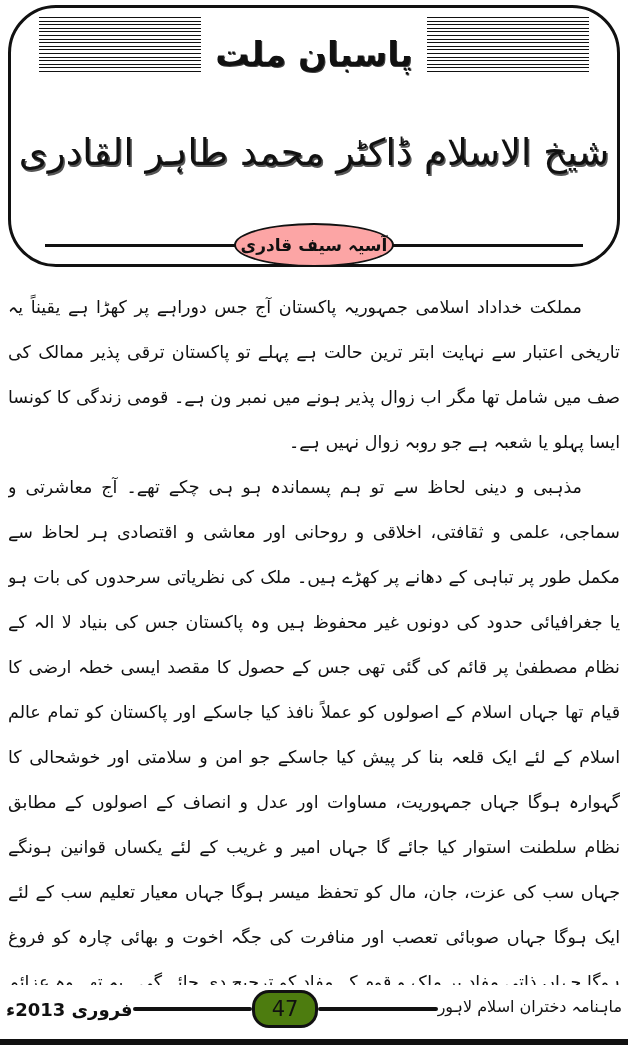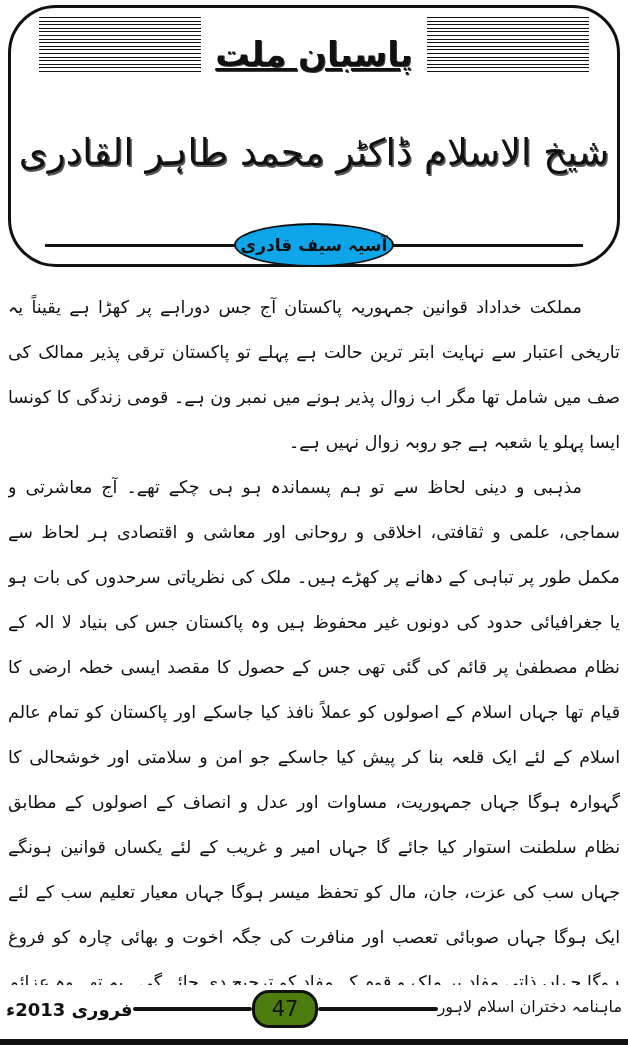--- a/index.html
+++ b/index.html
@@ -45,21 +45,20 @@
     background: #fff;
     display: flex;
     align-items: center;
     justify-content: center;
     font-size: 34px;
     font-weight: bold;
     white-space: nowrap;
     position: relative;
     top: 8px;
     text-shadow: 1px 1px 0 #444;
-    text-decoration: underline;
   }
   .article-title {
     position: absolute;
     left: 0; right: 0; top: 84px;
     height: 120px;
     display: flex;
     align-items: center;
     justify-content: center;
     font-size: 37px;
     font-weight: normal;
@@ -78,21 +77,21 @@
     height: 3px;
     background: #111;
   }
   .author-ellipse {
     position: absolute;
     left: 50%; top: 0;
     transform: translateX(-50%);
     width: 160px; height: 44px;
     border: 2.5px solid #111;
     border-radius: 50%;
-    background: #0ea5e9;
+    background: #fca5a5;
     display: flex;
     align-items: center;
     justify-content: center;
     font-size: 17px;
     font-weight: bold;
     white-space: nowrap;
   }
 
   
   .article-body {
@@ -166,21 +165,21 @@
 
   <div class="article-title">شیخ الاسلام ڈاکٹر محمد طاہر القادری</div>
 
   <div class="author-row">
     <div class="author-rule"></div>
     <div class="author-ellipse">آسیہ سیف قادری</div>
   </div>
 </div>
 
 <div class="article-body">
-  <p>مملکت خداداد قوانین جمہوریہ پاکستان آج جس دوراہے پر کھڑا ہے یقیناً یہ تاریخی اعتبار سے نہایت ابتر ترین حالت ہے پہلے تو پاکستان ترقی پذیر ممالک کی صف میں شامل تھا مگر اب زوال پذیر ہونے میں نمبر ون ہے۔ قومی زندگی کا کونسا ایسا پہلو یا شعبہ ہے جو روبہ زوال نہیں ہے۔</p>
+  <p>مملکت خداداد اسلامی جمہوریہ پاکستان آج جس دوراہے پر کھڑا ہے یقیناً یہ تاریخی اعتبار سے نہایت ابتر ترین حالت ہے پہلے تو پاکستان ترقی پذیر ممالک کی صف میں شامل تھا مگر اب زوال پذیر ہونے میں نمبر ون ہے۔ قومی زندگی کا کونسا ایسا پہلو یا شعبہ ہے جو روبہ زوال نہیں ہے۔</p>
   <p>مذہبی و دینی لحاظ سے تو ہم پسماندہ ہو ہی چکے تھے۔ آج معاشرتی و سماجی، علمی و ثقافتی، اخلاقی و روحانی اور معاشی و اقتصادی ہر لحاظ سے مکمل طور پر تباہی کے دھانے پر کھڑے ہیں۔ ملک کی نظریاتی سرحدوں کی بات ہو یا جغرافیائی حدود کی دونوں غیر محفوظ ہیں وہ پاکستان جس کی بنیاد لا الہ کے نظام مصطفیٰ پر قائم کی گئی تھی جس کے حصول کا مقصد ایسی خطہ ارضی کا قیام تھا جہاں اسلام کے اصولوں کو عملاً نافذ کیا جاسکے اور پاکستان کو تمام عالم اسلام کے لئے ایک قلعہ بنا کر پیش کیا جاسکے جو امن و سلامتی اور خوشحالی کا گہوارہ ہوگا جہاں جمہوریت، مساوات اور عدل و انصاف کے اصولوں کے مطابق نظام سلطنت استوار کیا جائے گا جہاں امیر و غریب کے لئے یکساں قوانین ہونگے جہاں سب کی عزت، جان، مال کو تحفظ میسر ہوگا جہاں معیار تعلیم سب کے لئے ایک ہوگا جہاں صوبائی تعصب اور منافرت کی جگہ اخوت و بھائی چارہ کو فروغ ہوگا جہاں ذاتی مفاد پر ملک و قوم کے مفاد کو ترجیح دی جائے گی۔ یہ تھے وہ عزائم اور عظیم مقاصد جن کے حصول کی خاطر پاکستان کا مطالبہ کیا گیا۔ برصغیر پاک و ہند کے مسلمانوں نے 1906ء سے باقاعدہ سیاسی جدوجہد کا آغاز کیا اور 1930ء میں مفکر پاکستان علامہ ڈاکٹر محمد اقبال نے تصور پاکستان دے کر اس کی منزل کا تعین کیا اور پھر 23 مارچ 1940ء میں مسلمانان برصغیر نے قائداعظم محمد علی جناح کی بے لاگ قیادت میں قرارداد پاکستان مینار پاکستان کے سائے تلے منظور کی جس میں متفقہ طور پر فیصلہ کیا گیا کہ</p>
 
 </div>
 
 <div class="page-footer">
   <div class="footer-date">فروری 2013ء</div>
   <div class="footer-line"></div>
   <div class="page-number-pill">47</div>
   <div class="footer-line"></div>
   <div class="footer-magazine">ماہنامہ دختران اسلام لاہور</div>

